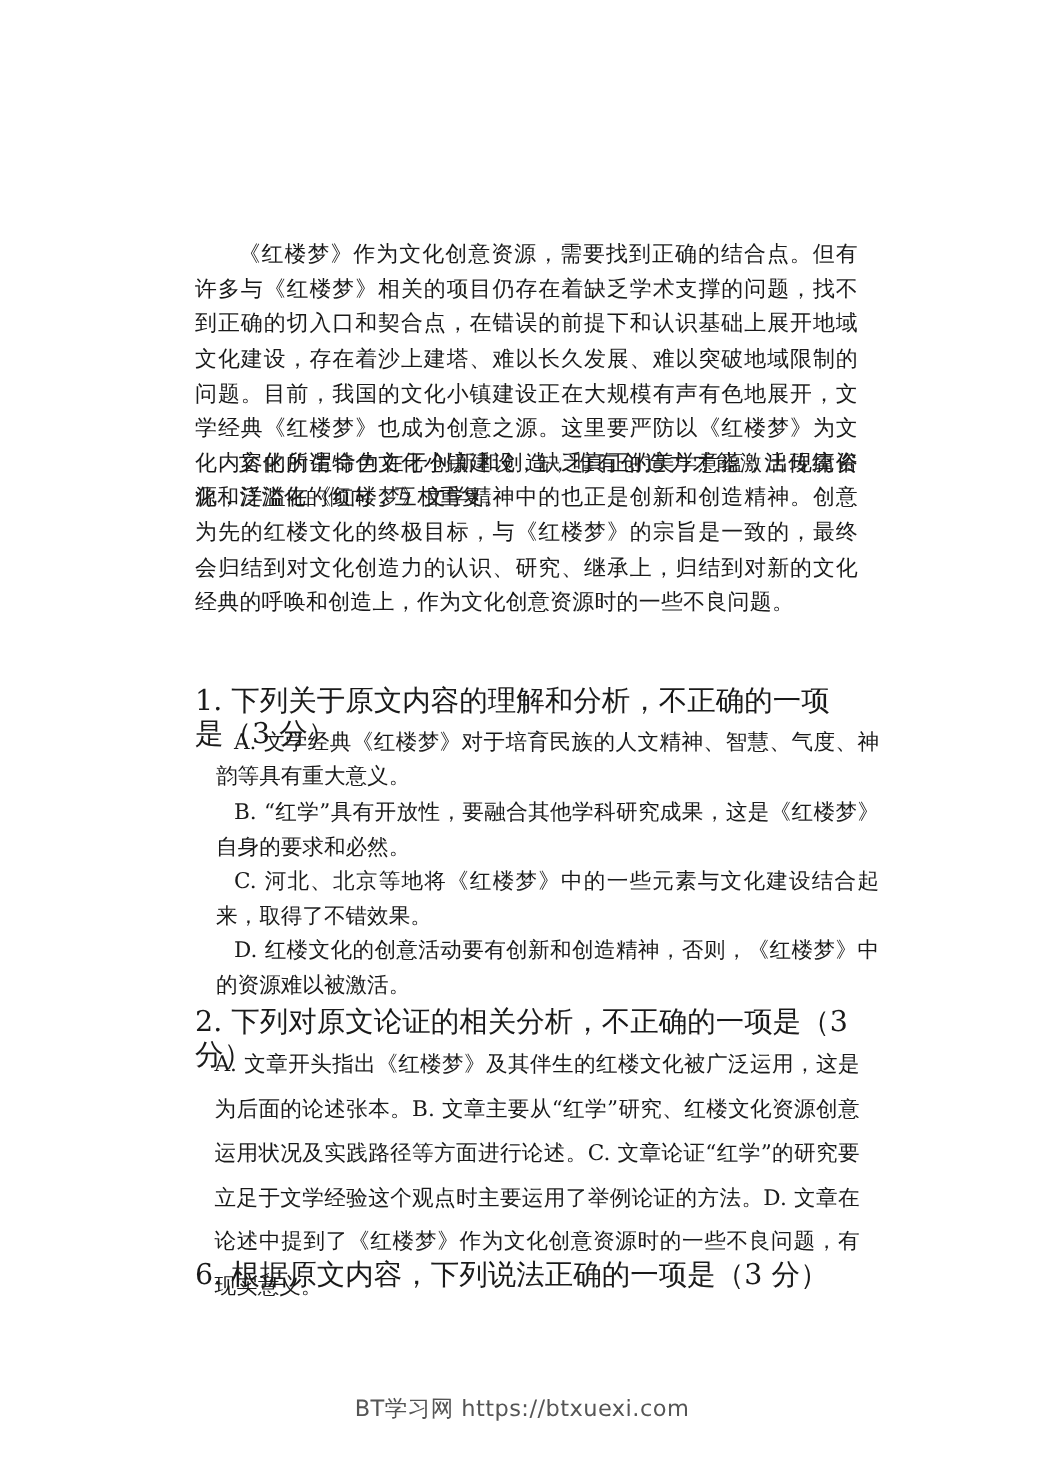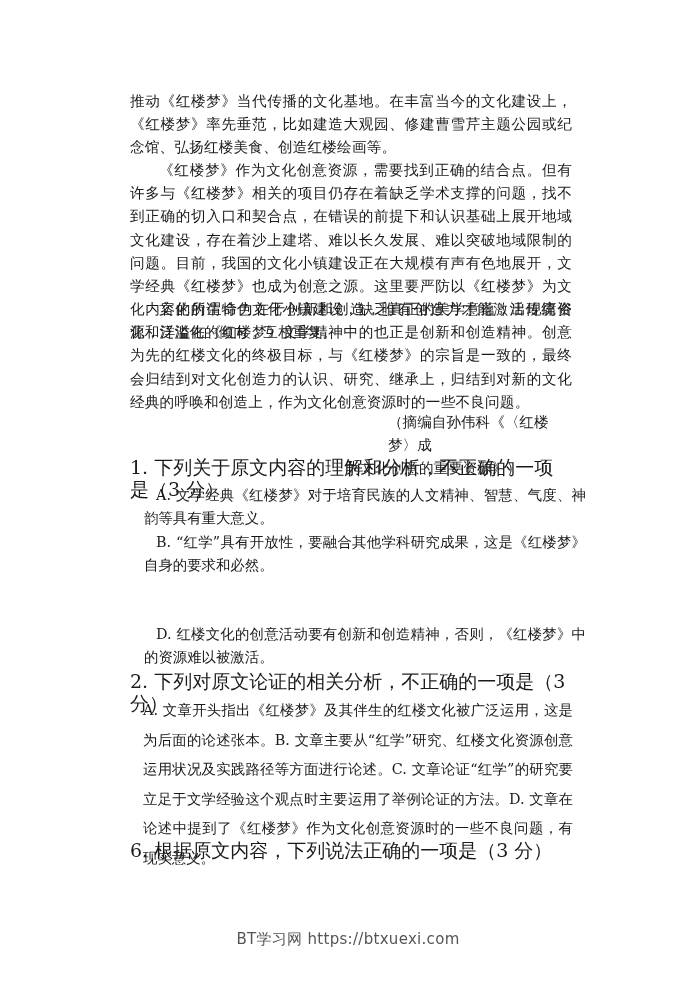--- a/index.html
+++ b/index.html
@@ -15,32 +15,28 @@
   .q { position: absolute; left: 130px; width: 442px; font-size: 19px; line-height: 22px; }
   .opt { position: absolute; left: 144px; width: 442px; font-size: 14.4px; line-height: 22.5px; text-indent: 12px; text-align: justify; }
   .q2opts { position: absolute; left: 143px; width: 430px; font-size: 14.4px; line-height: 29.5px; text-align: justify; }
   .footer { position: absolute; left: 0; width: 696px; top: 930px; text-align: center; font-family: "DejaVu Sans", sans-serif; font-size: 15px; color: #555; letter-spacing: 0.3px; }
 </style>
 </head>
 <body>
 
 <div class="page">
 
-  <div class="p" style="top:89px;">推动《红楼梦》当代传播的文化基地。在丰富当今的文化建设上，《红楼梦》率先垂范，比如建造大观园、修建曹雪芹主题公园或纪念馆、弘扬红楼美食、创造红楼绘画等。</div>
   <div class="p indent" style="top:158px;">《红楼梦》作为文化创意资源，需要找到正确的结合点。但有许多与《红楼梦》相关的项目仍存在着缺乏学术支撑的问题，找不到正确的切入口和契合点，在错误的前提下和认识基础上展开地域文化建设，存在着沙上建塔、难以长久发展、难以突破地域限制的问题。目前，我国的文化小镇建设正在大规模有声有色地展开，文学经典《红楼梦》也成为创意之源。这里要严防以《红楼梦》为文化内容的所谓特色文化小镇建设，缺乏真正的美学意蕴，出现庸俗化和泛滥化的倾向，互相重复。</div>
   <div class="p indent" style="top:297px;">文化的生命力在于创新和创造，唯有创造力才能激活传统资源，洋溢在《红楼梦》文学精神中的也正是创新和创造精神。创意为先的红楼文化的终极目标，与《红楼梦》的宗旨是一致的，最终会归结到对文化创造力的认识、研究、继承上，归结到对新的文化经典的呼唤和创造上，作为文化创意资源时的一些不良问题。</div>
 
-  <div class="src" style="top:410px;">
-    <span class="l1">（摘编自孙伟科《〈红楼梦〉成</span>
-    <span>为文化创意的重要资源》）</span>
-  </div>
 
   <div class="q" style="top:456px;">1. 下列关于原文内容的理解和分析，不正确的一项是（3 分）</div>
   <div class="opt" style="top:484px;">A. 文学经典《红楼梦》对于培育民族的人文精神、智慧、气度、神韵等具有重大意义。</div>
   <div class="opt" style="top:531px;">B. “红学”具有开放性，要融合其他学科研究成果，这是《红楼梦》自身的要求和必然。</div>
+  <div class="opt" style="top:577px;">C. 河北、北京等地将《红楼梦》中的一些元素与文化建设结合起来，取得了不错效果。</div>
   <div class="opt" style="top:623px;">D. 红楼文化的创意活动要有创新和创造精神，否则，《红楼梦》中的资源难以被激活。</div>
 
   <div class="q" style="top:670px;">2. 下列对原文论证的相关分析，不正确的一项是（3 分）</div>
   <div class="q2opts" style="top:696px;">A. 文章开头指出《红楼梦》及其伴生的红楼文化被广泛运用，这是为后面的论述张本。B. 文章主要从“红学”研究、红楼文化资源创意运用状况及实践路径等方面进行论述。C. 文章论证“红学”的研究要立足于文学经验这个观点时主要运用了举例论证的方法。D. 文章在论述中提到了《红楼梦》作为文化创意资源时的一些不良问题，有现实意义。</div>
 
   <div class="q" style="top:839px;">6. 根据原文内容，下列说法正确的一项是（3 分）</div>
 
   <div class="footer">BT学习网 https://btxuexi.com</div>
 </div>
 

